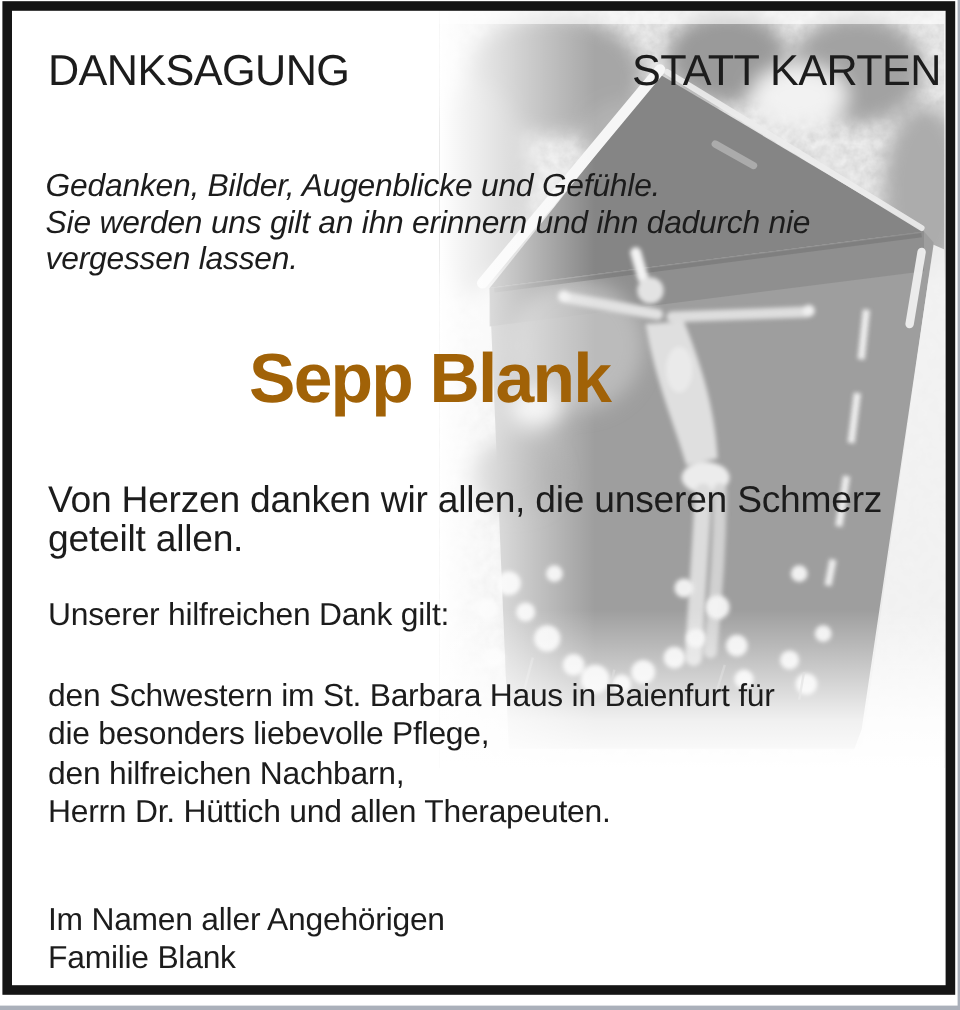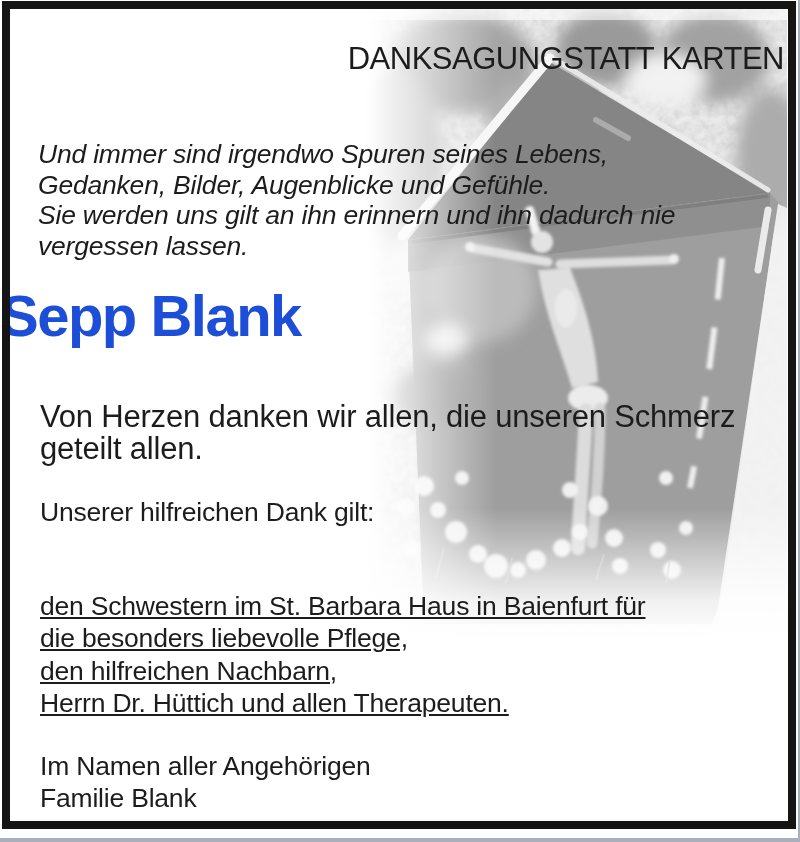--- a/index.html
+++ b/index.html
@@ -15,34 +15,34 @@
   .scan-edge-right{position:absolute;top:0;bottom:0;right:0;width:2px;background:#aab0ba;}
   .frame{
     position:absolute;left:2px;top:1px;right:4px;bottom:13px;
     border:8px solid #151515;background:transparent;pointer-events:none;z-index:5;
   }
   .photo-wrap{position:absolute;left:366px;top:8px;width:421px;height:632px;z-index:1;}
   .content{position:absolute;inset:0;z-index:2;}
   .line{white-space:nowrap;}
   .hdr{
     position:absolute;top:42px;left:40px;right:16px;
-    display:flex;justify-content:flex-end;
-    font-size:31px;line-height:34px;letter-spacing:-0.5px;font-weight:400;
+    display:flex;justify-content:space-between;
+    font-size:36px;line-height:34px;letter-spacing:-0.5px;font-weight:400;
   }
   .verse{
     position:absolute;top:139px;left:38px;
     font-size:26.5px;line-height:30.5px;font-style:italic;letter-spacing:-0.2px;
   }
   .name{
-    position:absolute;top:284px;left:0;width:716px;
-    font-size:58px;line-height:64px;font-weight:700;letter-spacing:-1.5px;color:#1d4ed8;
+    position:absolute;top:284px;left:0;width:716px;text-align:center;
+    font-size:58px;line-height:64px;font-weight:700;letter-spacing:-1.5px;color:#a16207;
   }
   .thanks{position:absolute;top:401px;left:40px;font-size:31px;line-height:32px;letter-spacing:-0.2px;}
   .intro{position:absolute;top:496px;left:40px;font-size:26.5px;line-height:32px;letter-spacing:-0.2px;}
-  .list{position:absolute;top:590px;left:40px;font-size:26.5px;line-height:32.4px;letter-spacing:-0.2px;text-decoration:underline;}
+  .list{position:absolute;top:563px;left:40px;font-size:26.5px;line-height:32.4px;letter-spacing:-0.2px;}
   .closing{position:absolute;top:750px;left:40px;font-size:26.5px;line-height:32px;letter-spacing:-0.2px;}
 </style>
 </head>
 <body>
 
 <div class="outer">
 
   <div class="photo-wrap">
     <svg width="421" height="632" viewBox="0 0 421 632">
       <defs>
@@ -159,21 +159,20 @@
   </div>
 
   <div class="content">
 
     <div class="hdr">
       <span class="line">DANKSAGUNG</span>
       <span class="line">STATT KARTEN</span>
     </div>
 
     <div class="verse">
-      <div class="line">Und immer sind irgendwo Spuren seines Lebens,</div>
       <div class="line">Gedanken, Bilder, Augenblicke und Gefühle.</div>
       <div class="line">Sie werden uns gilt an ihn erinnern und ihn dadurch nie</div>
       <div class="line">vergessen lassen.</div>
     </div>
 
     <div class="name">Sepp Blank</div>
 
     <div class="thanks">
       <div class="line">Von Herzen danken wir allen, die unseren Schmerz</div>
       <div class="line">geteilt allen.</div>

